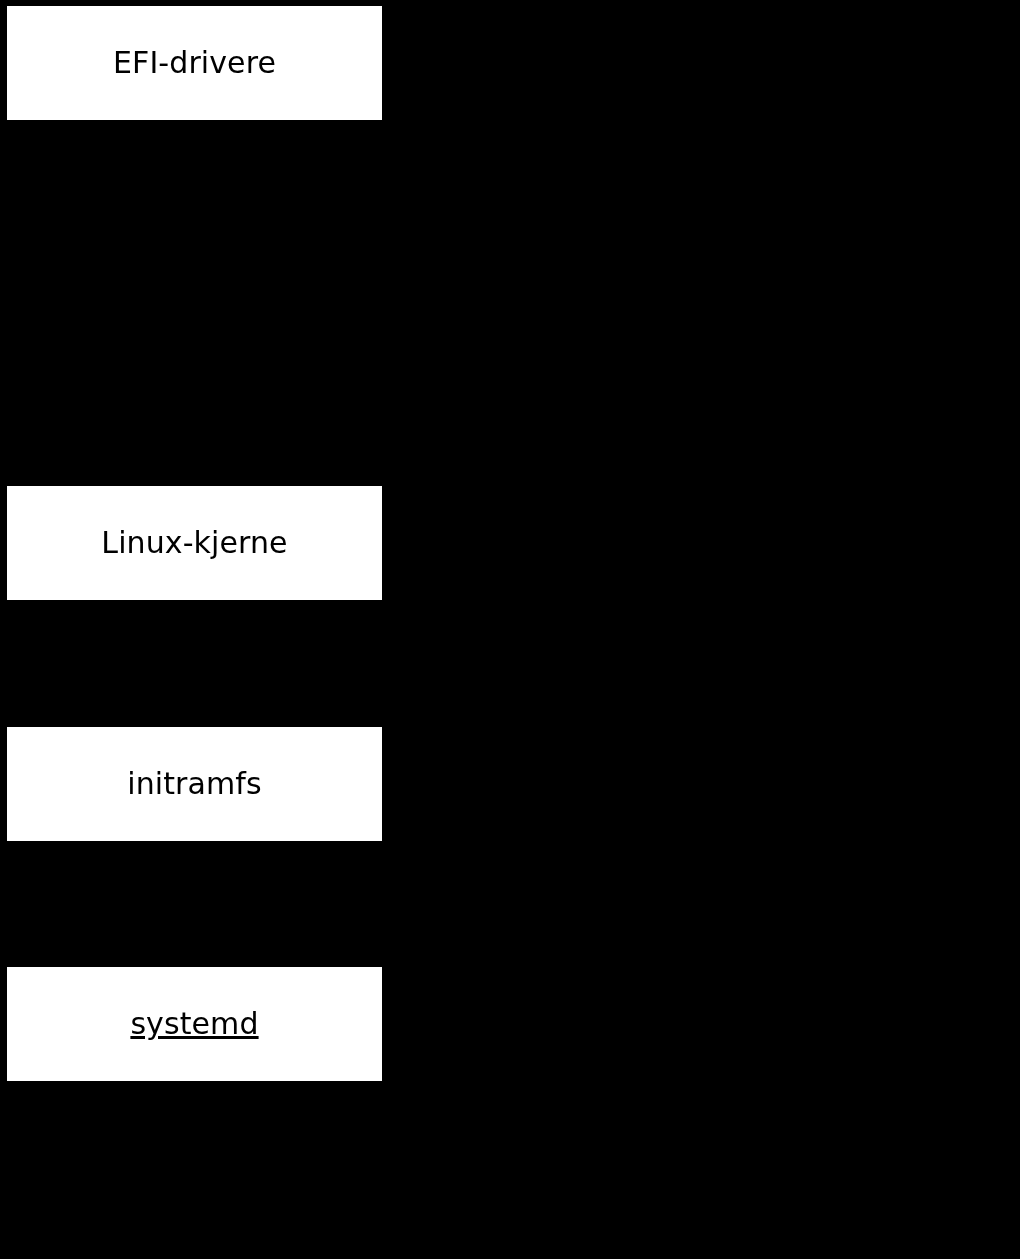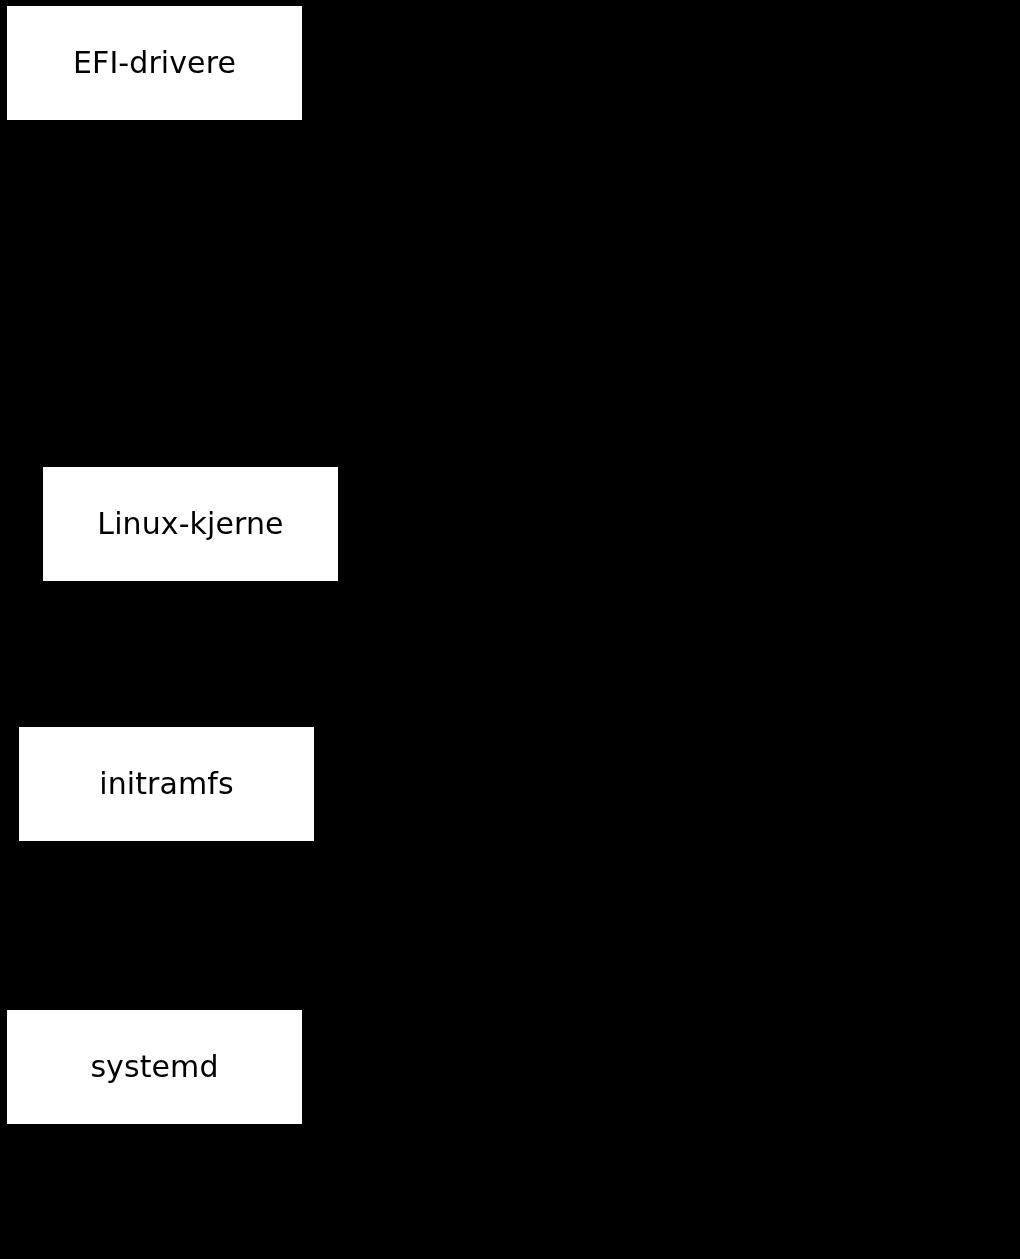--- a/index.html
+++ b/index.html
@@ -19,43 +19,43 @@
     position: absolute;
     left: 0;
     top: 0;
     width: 1020px;
     height: 1259px;
     background: #000000;
   }
   .stage-box {
     position: absolute;
     left: 7px;
-    width: 295px;
+    width: 375px;
     height: 114px;
     background: #ffffff;
     display: flex;
     align-items: center;
     justify-content: center;
     box-sizing: border-box;
   }
   .stage-label {
     color: #000000;
     font-family: "DejaVu Sans", "Liberation Sans", sans-serif;
     font-size: 30px;
     font-weight: 400;
     line-height: 1;
     letter-spacing: 0.1px;
     white-space: nowrap;
     text-align: center;
   }
   #stage-0 { top: 6px; }
   #stage-1 { top: 247px; }
-  #stage-2 { top: 467px; margin-left: 36px; }
-  #stage-3 { top: 727px; margin-left: 12px; }
-  #stage-4 { top: 1010px; }
+  #stage-2 { top: 486px; }
+  #stage-3 { top: 727px; }
+  #stage-4 { top: 967px; text-decoration: underline; }
 </style>
 </head>
 <body>
 
 <div id="diagram-canvas">
 
   <div class="stage-box" id="stage-0">
     <span class="stage-label">EFI-drivere</span>
   </div>
 

